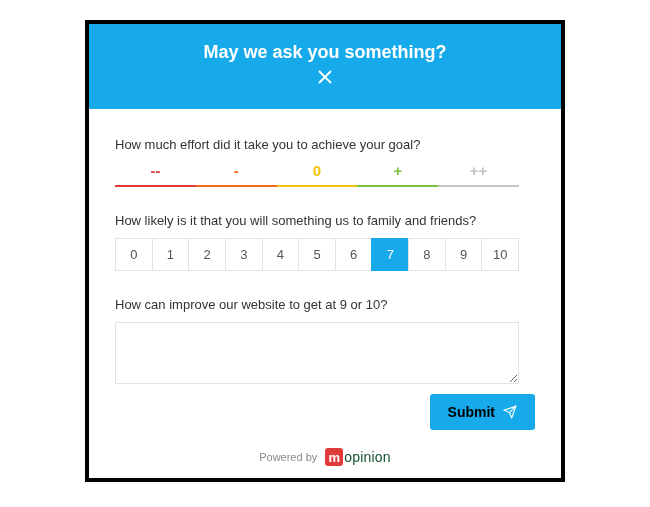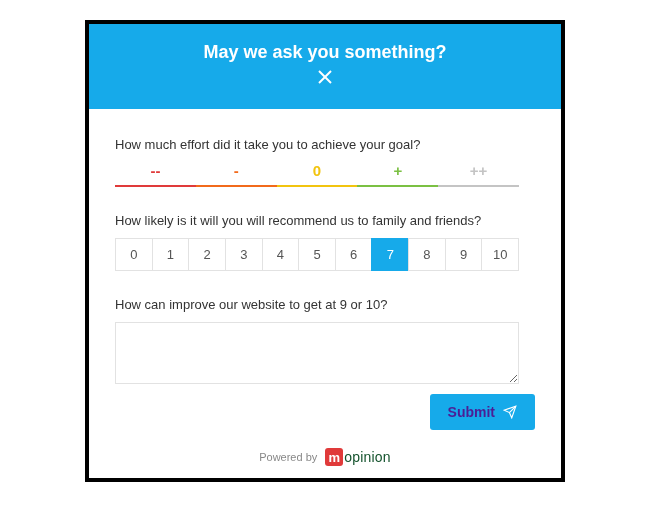--- a/index.html
+++ b/index.html
@@ -95,21 +95,21 @@
     font-size: 13px;
     padding: 6px;
   }
 
   .footer-row {
     display: flex;
     justify-content: flex-end;
     padding: 0 26px 14px 26px;
   }
   .submit-btn {
-    color: #4c1d95;
+    color: #000000;
     border: none;
     font-size: 14px;
     font-weight: 600;
     padding: 10px 18px;
     border-radius: 3px;
     display: inline-flex;
     align-items: center;
     gap: 8px;
     cursor: pointer;
   }
@@ -168,21 +168,21 @@
       <div class="effort-scale" id="effort-scale">
           <div class="effort-cell" data-idx="0"><span class="eff-label">--</span></div>
           <div class="effort-cell" data-idx="1"><span class="eff-label">-</span></div>
           <div class="effort-cell" data-idx="2"><span class="eff-label">0</span></div>
           <div class="effort-cell" data-idx="3"><span class="eff-label">+</span></div>
           <div class="effort-cell" data-idx="4"><span class="eff-label">++</span></div>
         </div>
     </div>
 
     <div>
-      <div class="qlabel">How likely is it will you will recommend us to family and friends?</div>
+      <div class="qlabel">How likely is it that you will something us to family and friends?</div>
       <div class="nps-row" id="nps-row">
           <div class="nps-cell">0</div>
           <div class="nps-cell">1</div>
           <div class="nps-cell">2</div>
           <div class="nps-cell">3</div>
           <div class="nps-cell">4</div>
           <div class="nps-cell">5</div>
           <div class="nps-cell">6</div>
           <div class="nps-cell selected" style="background: rgb(22, 170, 234);">7</div>
           <div class="nps-cell">8</div>

